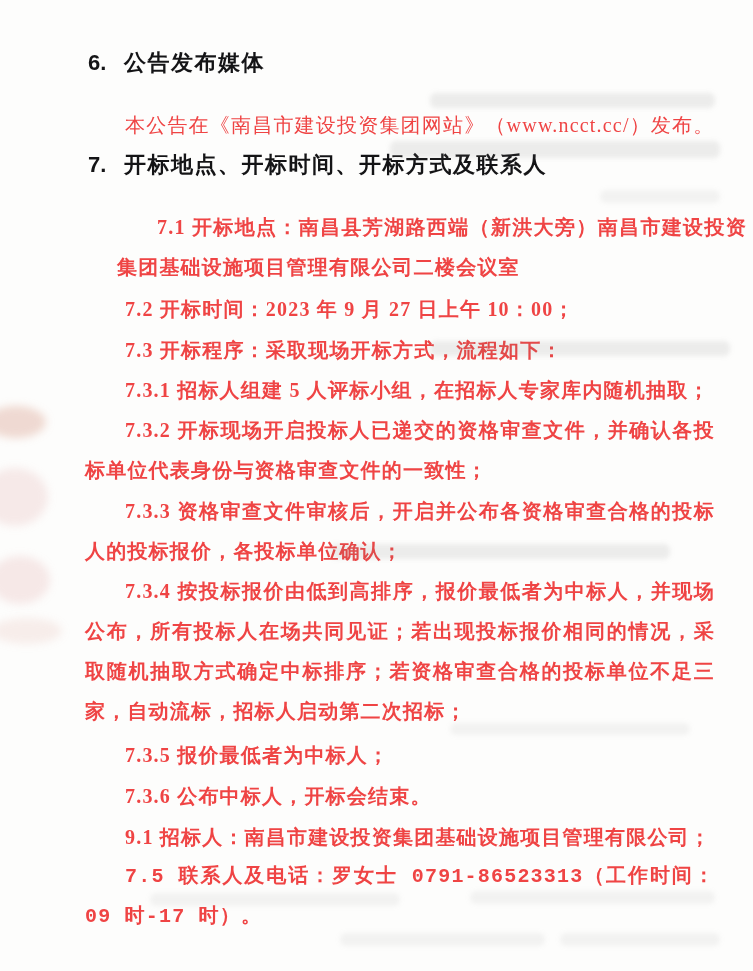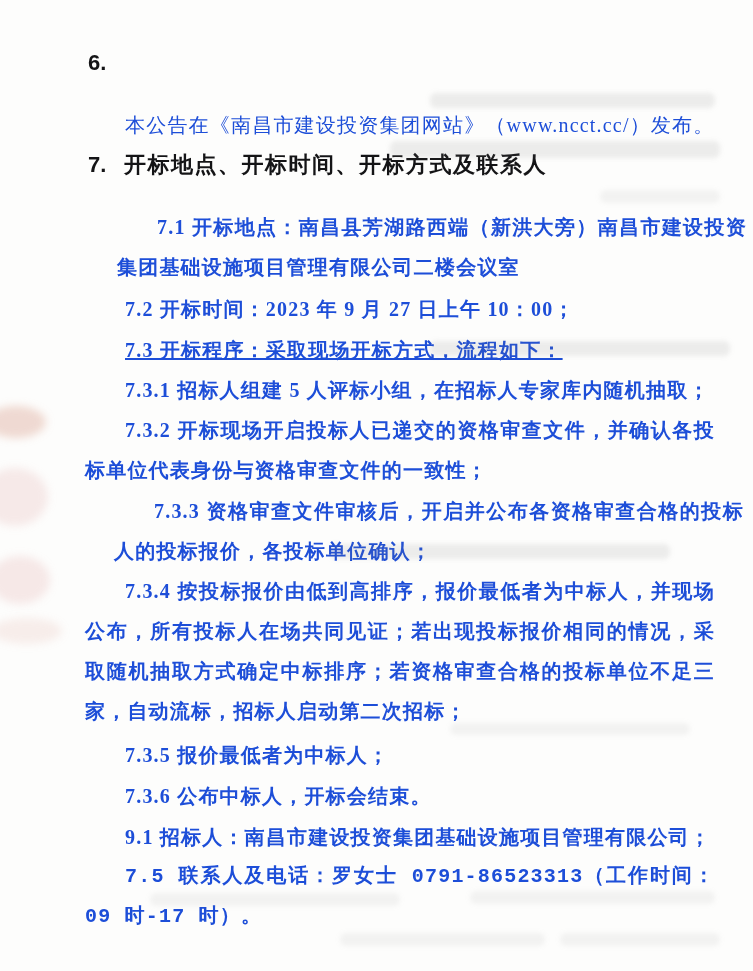--- a/index.html
+++ b/index.html
@@ -18,21 +18,21 @@
   
   .block{
     position:absolute;
     left:85px;
     width:630px;
     font-size:20px;
     line-height:40px;
     letter-spacing:1.2px;
     text-align:justify;
     text-justify:inter-character;
-    color:#1d4ed8;
+    color:#ef4444;
   }
   .heading{
     position:absolute;
     left:88px;
     display:flex;
     align-items:baseline;
     font-family:"Liberation Sans", sans-serif;
     font-weight:700;
     font-size:22px;
     line-height:30px;
@@ -63,40 +63,41 @@
     pointer-events:none;
   }
 </style>
 </head>
 <body>
 
 <div class="page">
 
   <div class="heading" style="top:48px;">
     <span class="h-num">6.</span>
+    <span class="h-title">公告发布媒体</span>
   </div>
 
   <p class="block body-light indent" style="top:85px;">本公告在《南昌市建设投资集团网站》（www.ncct.cc/）发布。</p>
 
   <div class="heading" style="top:150px;">
     <span class="h-num">7.</span>
     <span class="h-title">开标地点、开标时间、开标方式及联系人</span>
   </div>
 
   <p class="block body-bold indent" style="top:187px;margin-left:32px;">7.1 开标地点：南昌县芳湖路西端（新洪大旁）南昌市建设投资集团基础设施项目管理有限公司二楼会议室</p>
 
   <p class="block body-bold indent" style="top:269px;">7.2 开标时间：2023 年 9 月 27 日上午 10：00；</p>
 
-  <p class="block body-bold indent" style="top:310px;text-decoration:underline;">7.3 开标程序：采取现场开标方式，流程如下：</p>
+  <p class="block body-bold indent" style="top:310px;">7.3 开标程序：采取现场开标方式，流程如下：</p>
 
   <p class="block body-bold indent" style="top:350px;">7.3.1 招标人组建 5 人评标小组，在招标人专家库内随机抽取；</p>
 
   <p class="block body-bold indent" style="top:390px;">7.3.2 开标现场开启投标人已递交的资格审查文件，并确认各投标单位代表身份与资格审查文件的一致性；</p>
 
-  <p class="block body-bold indent" style="top:471px;margin-left:29px;">7.3.3 资格审查文件审核后，开启并公布各资格审查合格的投标人的投标报价，各投标单位确认；</p>
+  <p class="block body-bold indent" style="top:471px;">7.3.3 资格审查文件审核后，开启并公布各资格审查合格的投标人的投标报价，各投标单位确认；</p>
 
   <p class="block body-bold indent" style="top:551px;">7.3.4 按投标报价由低到高排序，报价最低者为中标人，并现场公布，所有投标人在场共同见证；若出现投标报价相同的情况，采取随机抽取方式确定中标排序；若资格审查合格的投标单位不足三家，自动流标，招标人启动第二次招标；</p>
 
   <p class="block body-bold indent" style="top:715px;">7.3.5 报价最低者为中标人；</p>
 
   <p class="block body-bold indent" style="top:756px;">7.3.6 公布中标人，开标会结束。</p>
 
   <p class="block body-bold indent" style="top:797px;">9.1 招标人：南昌市建设投资集团基础设施项目管理有限公司；</p>
 
   <p class="block body-bold indent" style="top:837px;font-family:Liberation Mono, monospace;">7.5 联系人及电话：罗女士 0791-86523313（工作时间：09 时-17 时）。</p>

